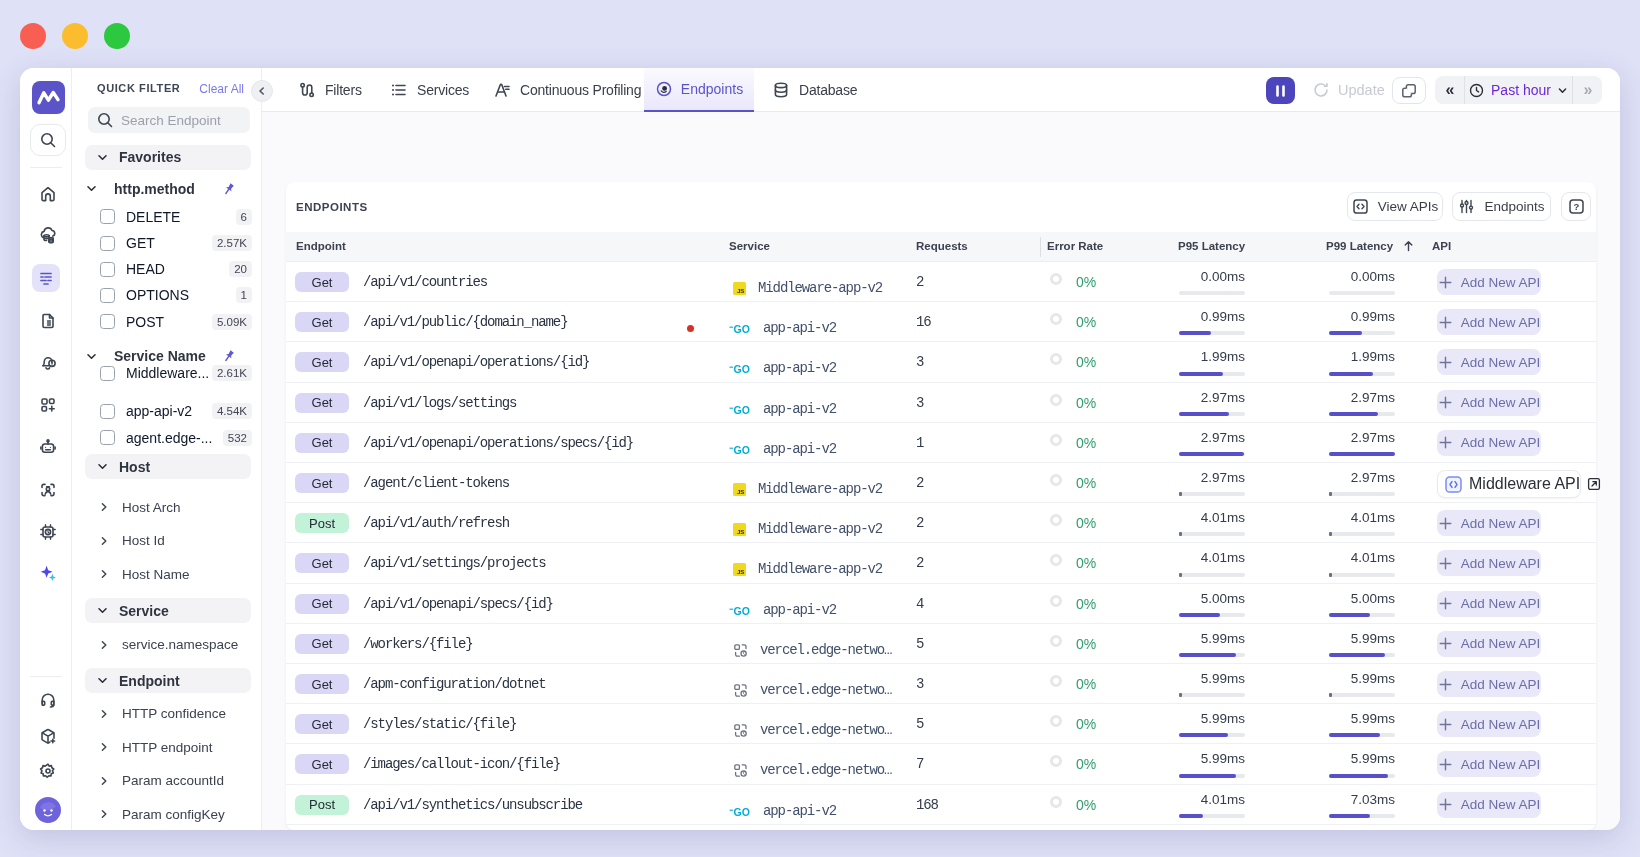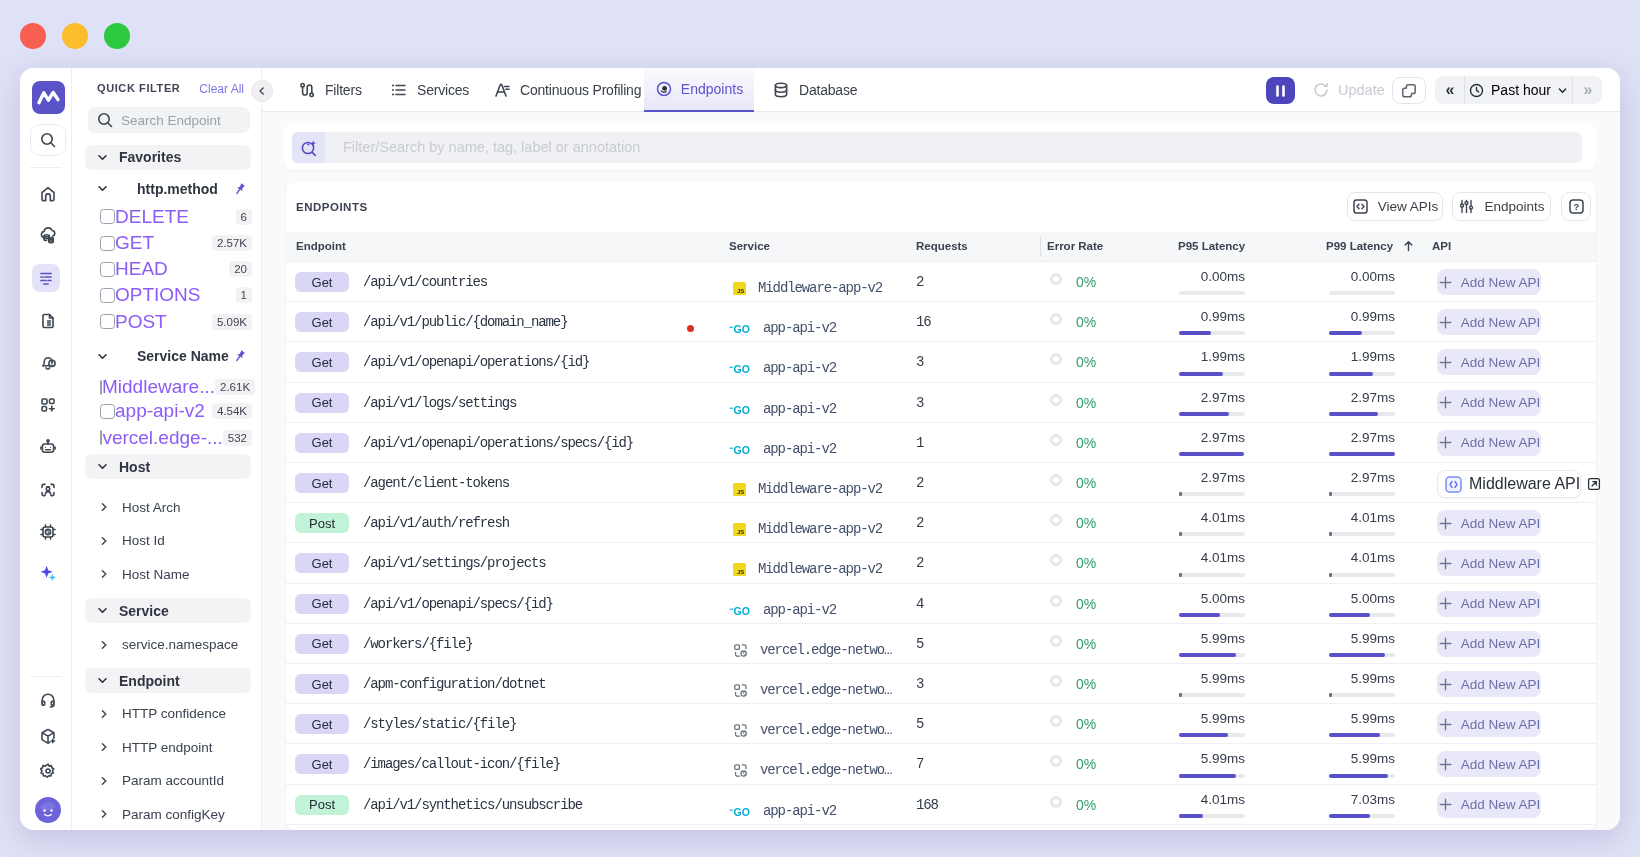--- a/index.html
+++ b/index.html
@@ -15,44 +15,44 @@
 .avatar{position:absolute;left:15px;top:729px}
 
 #qf{position:absolute;left:52px;top:0;width:190px;height:762px;border-right:1px solid #EEEEF2;background:#fff}
 .qftitle{position:absolute;left:25px;top:14px;font-size:11px;font-weight:700;letter-spacing:.6px;color:#3E4553}
 .clearall{position:absolute;right:17px;top:14px;font-size:12px;color:#7B79EA}
 .collapse{position:absolute;left:231px;top:12px;width:22px;height:22px;border-radius:50%;background:#F0F0F3;border:1px solid #E5E6EA;z-index:5;display:flex;align-items:center;justify-content:center}
 .qsearch{position:absolute;left:16px;top:39px;width:162px;height:26px;background:#F2F3F5;border-radius:7px;display:flex;align-items:center;padding-left:8px;gap:7px}
 .qsearch span{font-size:13.5px;color:#9AA1AB}
 .secbar{position:absolute;left:13px;width:166px;height:25px;background:#F3F3F6;border-radius:7px;display:flex;align-items:center;padding-left:12px;gap:11px}
 .secbar span{font-size:14px;font-weight:700;color:#2F3540}
-.sechead{position:absolute;left:13px;width:166px;height:22px;display:flex;align-items:center;padding-left:12px;gap:29px}
+.sechead{position:absolute;left:2px;width:166px;height:22px;display:flex;align-items:center;padding-left:12px;gap:17px}
 .sechead span{font-size:14px;font-weight:700;color:#2F3540}
 .sechead .pin{position:absolute;right:4px;top:4px}
 .cbrow{position:absolute;left:28px;width:152px;height:26px;display:flex;align-items:center}
 .cb{width:15px;height:15px;border:1.5px solid #98A1AC;border-radius:3.5px;background:#fff}
-.cbl{font-size:19px;color:#8b5cf6}
+.cbl{margin-left:11px;font-size:14px;color:#0f172a}
 .cnt{margin-left:auto;background:#F2F2F4;border-radius:4px;font-size:11.5px;color:#404653;padding:2px 5px}
 .itemrow{position:absolute;left:27px;width:152px;height:20px;display:flex;align-items:center;gap:13px}
 .itemrow span{font-size:13.5px;color:#3B4250}
 
 #main{position:absolute;left:242px;top:0;right:0;height:762px;background:#FAFAFC}
 #nav{position:absolute;left:0;top:0;right:0;height:44px;background:#fff;border-bottom:1px solid #E9EAEE}
 .navtab{position:absolute;top:0;height:44px;display:flex;align-items:center;gap:9px;color:#3A404B;font-size:14px;letter-spacing:-0.2px}
 .navtab svg{flex:0 0 auto}
 #activetab{position:absolute;left:382px;top:0;width:110px;height:44px;background:linear-gradient(#FBFAFE,#E9E7FA);border-bottom:2.5px solid #5A54C8;display:flex;align-items:center;justify-content:center;gap:8px;color:#5A54C8;font-size:14px}
 .pausebtn{position:absolute;left:1004px;top:9px;width:29px;height:27px;background:#4C45BB;border-radius:8px;display:flex;align-items:center;justify-content:center}
 .updc{position:absolute;left:1050px;top:13px;display:flex;align-items:center;gap:8px;color:#C7CAD1;font-size:14.5px}
 .copybtn{position:absolute;left:1130px;top:9px;width:34px;height:27px;background:#fff;border:1px solid #E4E5E9;border-radius:8px;display:flex;align-items:center;justify-content:center}
 .tgroup{position:absolute;left:1173px;top:8px;width:167px;height:28px;background:#F1F2F5;border-radius:8px;display:flex;align-items:center}
 .tgseg{height:100%;display:flex;align-items:center;justify-content:center}
 .tgdiv{width:1px;height:28px;background:#E0E1E5}
 .laq{font-size:16px;color:#2A3039;font-weight:600;letter-spacing:-1px}
 .raq{font-size:16px;color:#A6ABB4;font-weight:600;letter-spacing:-1px}
-.ph{font-size:14px;color:#000000;margin:0 6px 0 7px}
+.ph{font-size:14px;color:#6d28d9;margin:0 6px 0 7px}
 
 #fwrap{position:absolute;left:21px;top:55px;width:1314px;height:47px;background:#fff;border-radius:10px;box-shadow:0 1px 2px rgba(40,40,80,.05)}
 #fbar{position:absolute;left:9px;top:9px;width:1290px;height:31px;background:#F0F1F4;border-radius:6px}
 #fico{position:absolute;left:0;top:0;width:33px;height:31px;background:#E4E4F7;border-radius:6px 0 0 6px;display:flex;align-items:center;justify-content:center}
 #fph{position:absolute;left:60px;top:16px;font-size:14.5px;color:#C9CBD2}
 
 #card{position:absolute;left:24px;top:114px;width:1310px;height:648px;background:#fff;border-radius:8px;box-shadow:0 1px 3px rgba(40,40,80,.07)}
 .cardtitle{position:absolute;left:10px;top:19px;font-size:11.5px;font-weight:700;letter-spacing:.5px;color:#3C4250}
 .topbtn{position:absolute;top:10px;height:29px;background:#fff;border:1px solid #E6E7EA;border-radius:8px;display:flex;align-items:center;justify-content:center;gap:9px;font-size:13.5px;color:#3A3F47}
 
@@ -244,33 +244,33 @@
           <path d="M2 3.8 L5.5 7.2 L9 3.8" stroke="#2A3039" stroke-width="1.6" stroke-linecap="round" stroke-linejoin="round"></path>
         </svg>
         <span>Service Name</span>
         <span class="pin"><svg width="14" height="14" viewBox="0 0 14 14" fill="none">
             <g transform="rotate(35 7 7)">
               <path d="M5 1.5 h4 l-.5 4 1.8 2 H3.7 l1.8 -2 Z" fill="#6159CE"></path>
               <path d="M7 7.5 V12.5" stroke="#6159CE" stroke-width="1.4" stroke-linecap="round"></path>
             </g>
           </svg></span>
       </div>
-    <div class="cbrow" style="top:306px">
+    <div class="cbrow" style="top:292px">
         <span class="cb"></span>
         <span class="cbl">Middleware...</span>
         <span class="cnt">2.61K</span>
       </div>
       <div class="cbrow" style="top:330.3px">
         <span class="cb"></span>
         <span class="cbl">app-api-v2</span>
         <span class="cnt">4.54K</span>
       </div>
       <div class="cbrow" style="top:356.8px">
         <span class="cb"></span>
-        <span class="cbl">vercel.edge-...</span>
+        <span class="cbl">agent.edge-...</span>
         <span class="cnt">532</span>
       </div>
     <div class="secbar" style="top:386px">
         <svg width="11" height="11" viewBox="0 0 11 11" fill="none">
           <path d="M2 3.8 L5.5 7.2 L9 3.8" stroke="#2A3039" stroke-width="1.6" stroke-linecap="round" stroke-linejoin="round"></path>
         </svg>
         <span>Host</span>
       </div>
     <div class="itemrow" style="top:429px">
         <svg width="10" height="10" viewBox="0 0 10 10" fill="none">
@@ -410,33 +410,20 @@
             <svg width="11" height="11" viewBox="0 0 11 11">
               <path d="M2.4 4 L5.5 7.2 L8.6 4" stroke="#2A3039" stroke-width="1.5" fill="none" stroke-linecap="round" stroke-linejoin="round"></path>
             </svg>
           </div>
         <div class="tgdiv"></div>
         <div class="tgseg" style="width:29px">
             <span class="raq">»</span>
           </div>
       </div>
     </div>
-    <div id="fwrap">
-      <div id="fbar">
-          <div id="fico">
-            <svg width="22" height="22" viewBox="0 0 22 22" fill="none">
-              <circle cx="10" cy="11" r="5.6" stroke="#4F46B8" stroke-width="1.5"></circle>
-              <path d="M14.2 15.4 L17.2 18.4" stroke="#4F46B8" stroke-width="1.5" stroke-linecap="round"></path>
-              <path d="M15.2 3.4 L16 5.5 L18.1 6.3 L16 7.1 L15.2 9.2 L14.4 7.1 L12.3 6.3 L14.4 5.5 Z" fill="#4F46E5"></path>
-              <path d="M10.3 5.9 l.45 1.15 L11.9 7.5 l-1.15 .45 L10.3 9.1 l-.45 -1.15 L8.7 7.5 l1.15 -.45 Z" fill="#4F46E5"></path>
-            </svg>
-          </div>
-        </div>
-      <div id="fph">Filter/Search by name, tag, label or annotation</div>
-    </div>
     <div id="card">
       <div class="cardtitle">ENDPOINTS</div>
       <div class="topbtn" style="left:1061px;width:96px">
           <svg width="17" height="17" viewBox="0 0 17 17" fill="none">
             <rect x="2" y="2" width="13" height="13" rx="2.6" stroke="#3E4651" stroke-width="1.5"></rect>
             <path d="M7 6.2 L5 8.5 L7 10.8 M10 6.2 L12 8.5 L10 10.8" stroke="#3E4651" stroke-width="1.4" stroke-linecap="round" stroke-linejoin="round"></path>
           </svg>
           <span>View APIs</span>
         </div>
       <div class="topbtn" style="left:1166px;width:99px">

